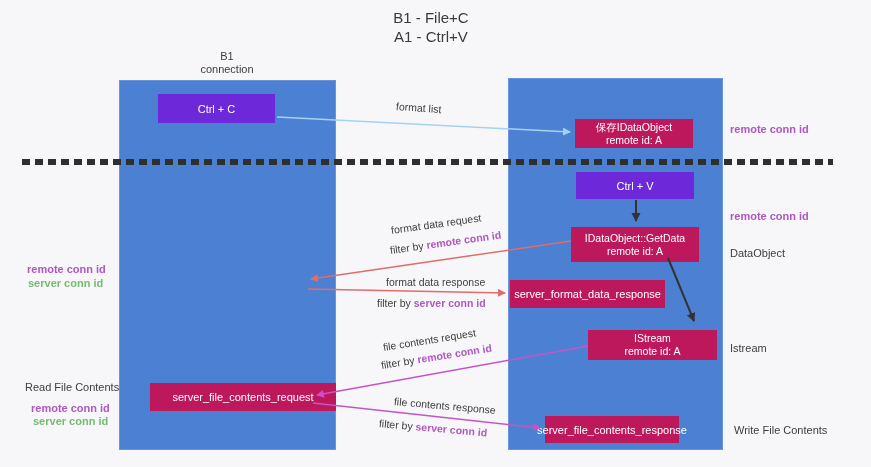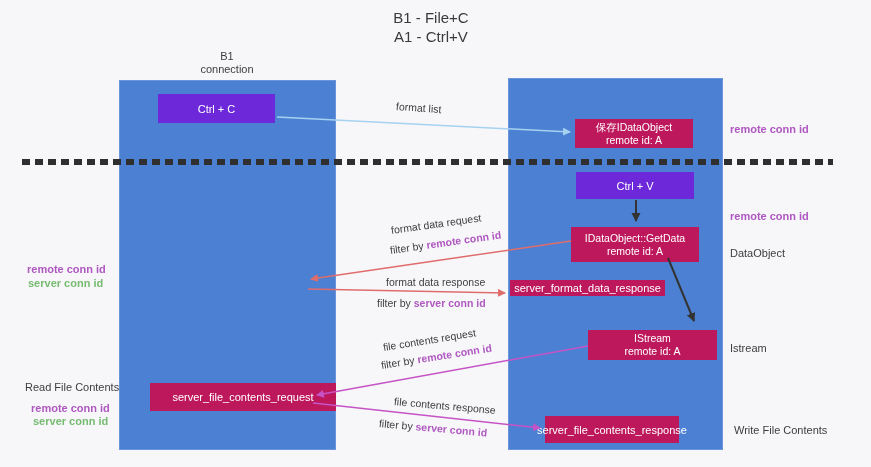--- a/index.html
+++ b/index.html
@@ -81,21 +81,21 @@
   <div class="box green" style="left:576px;top:172px;width:118px;height:27px;">
     <span>Ctrl + V</span>
   </div>
 
   <div class="box orange two-line" style="left:571px;top:227px;width:128px;height:35px;">
     <div>IDataObject::GetData</div>
     <div>remote id: A</div>
   </div>
 
 
-  <div class="box orange" style="left:510px;top:280px;width:155px;height:16px;">
+  <div class="box orange" style="left:510px;top:280px;width:155px;height:28px;">
     <span>server_format_data_response</span>
   </div>
 
   <div class="box orange two-line" style="left:588px;top:330px;width:129px;height:30px;">
     <div>IStream</div>
     <div>remote id: A</div>
   </div>
 
   <div class="box orange" style="left:150px;top:383px;width:186px;height:28px;">
     <span>server_file_contents_request</span>

